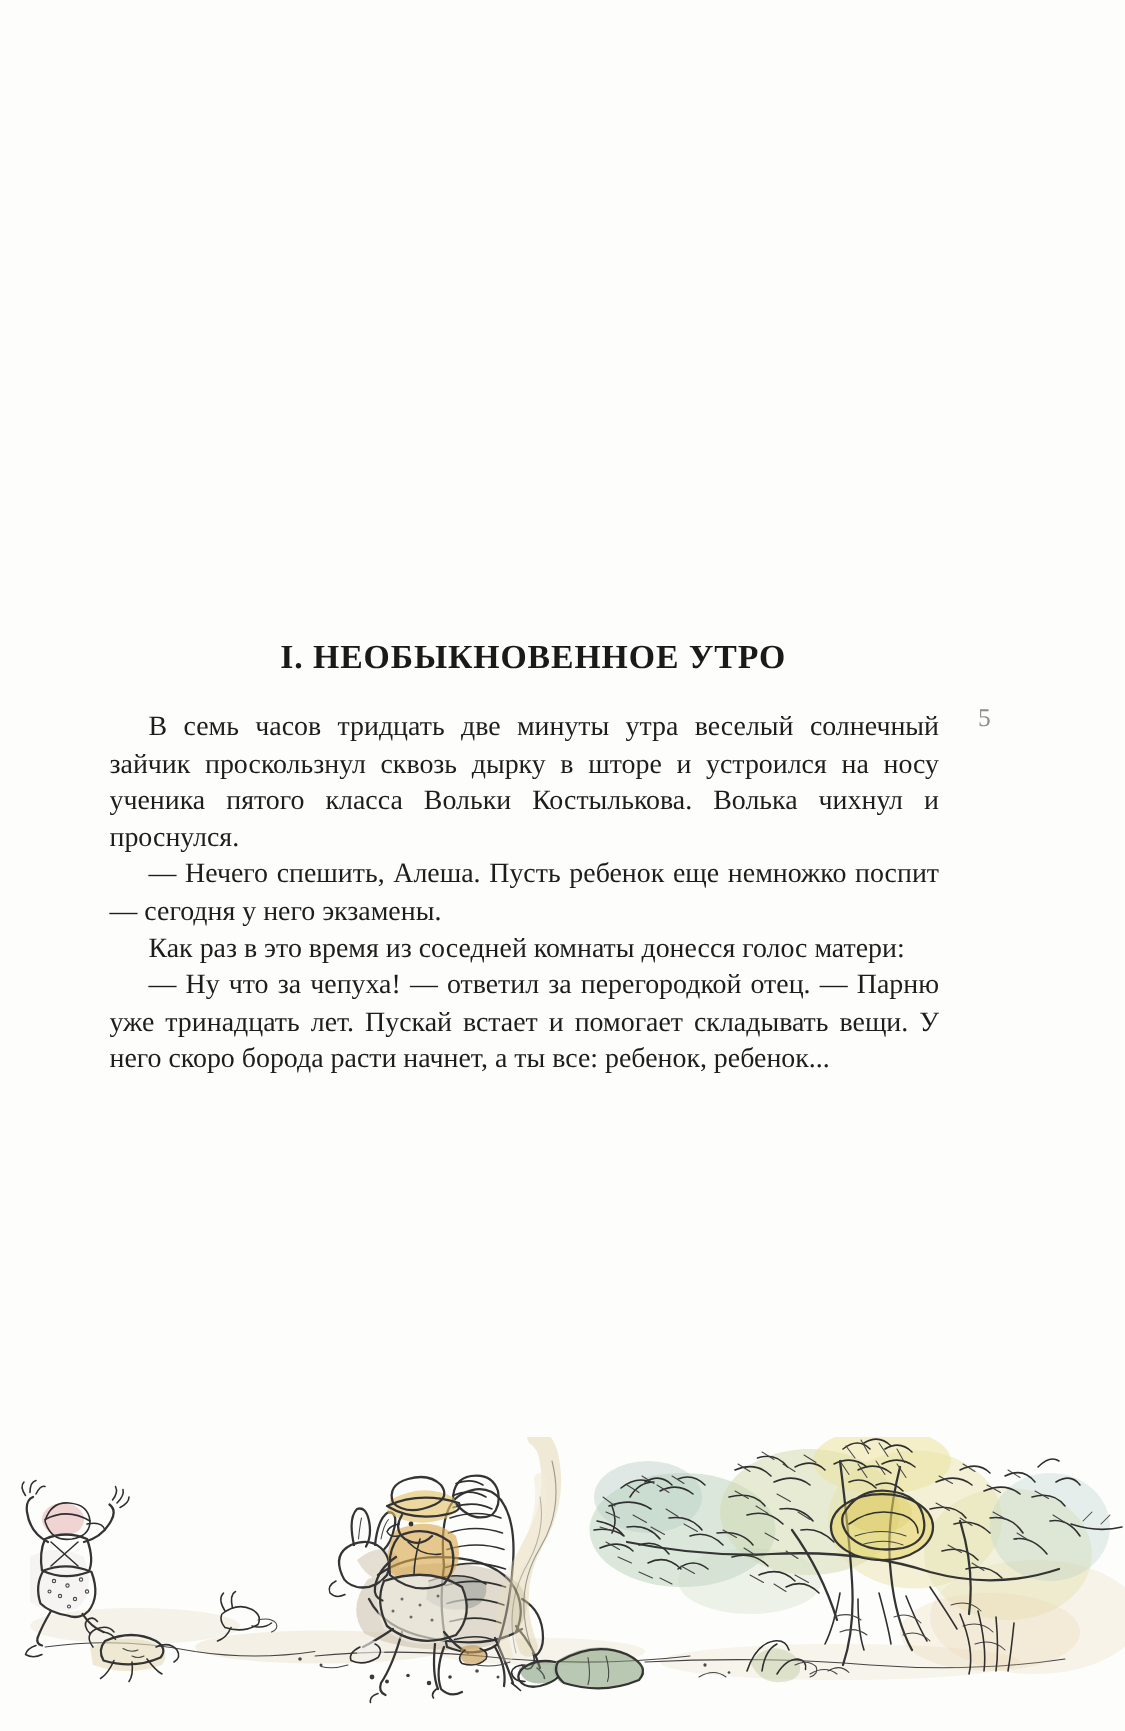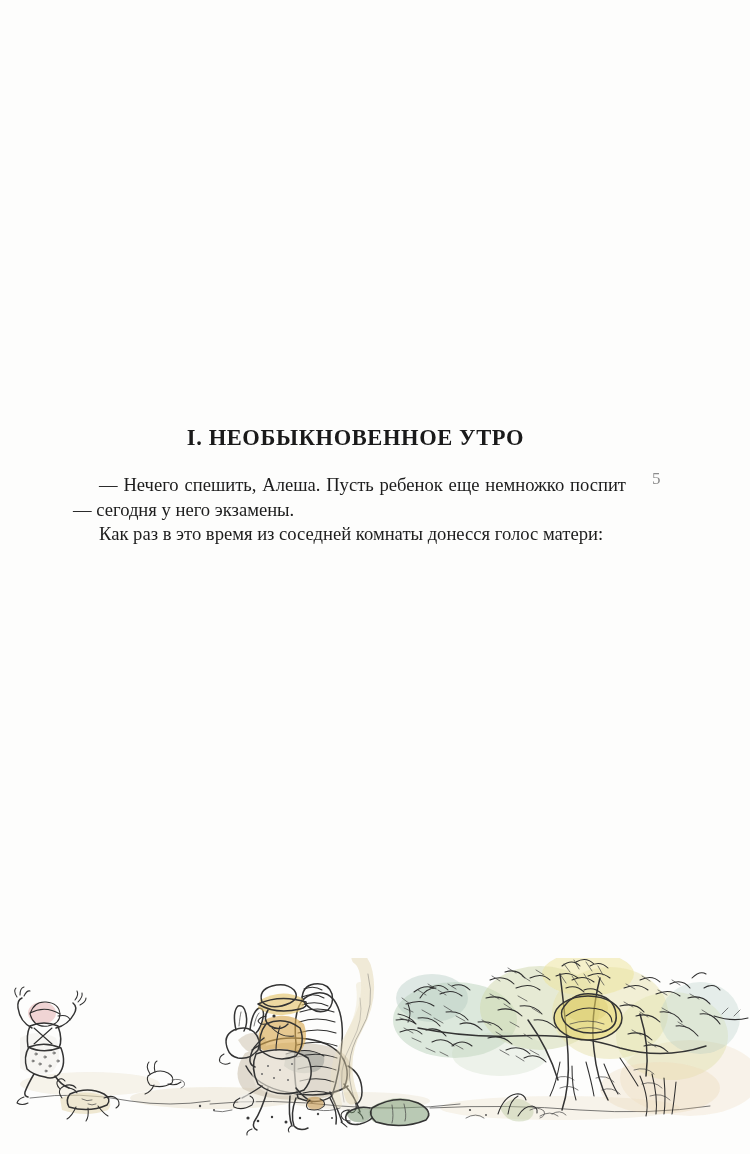--- a/index.html
+++ b/index.html
@@ -82,22 +82,24 @@
 </style>
 </head>
 <body>
 
 <div id="page">
 
   <div id="textblock">
 
     <h1 id="chapter-title">I.  НЕОБЫКНОВЕННОЕ УТРО</h1>
 
+    <p class="para">В семь часов тридцать две минуты утра веселый солнечный зайчик проскользнул сквозь дырку в шторе и устроился на носу ученика пятого класса Вольки Костылькова. Волька чихнул и проснулся.</p>
     <p class="para">— Нечего спешить, Алеша. Пусть ребенок еще немножко поспит — сегодня у него экзамены.</p>
     <p class="para">Как раз в это время из соседней комнаты донесся голос матери:</p>
+    <p class="para">— Ну что за чепуха! — ответил за перегородкой отец. — Парню уже тринадцать лет. Пускай встает и помогает складывать вещи. У него скоро борода расти начнет, а ты все: ребенок, ребенок...</p>
   </div>
 
   <div id="folio">5</div>
 
   <div id="illustration">
     <svg viewBox="0 0 750 196" xmlns="http://www.w3.org/2000/svg">
 
       <g class="wash">
         <ellipse cx="90" cy="126" rx="70" ry="12" fill="#e6dcc4" opacity="0.55"></ellipse>
         <ellipse cx="215" cy="140" rx="85" ry="11" fill="#e0d3b2" opacity="0.5"></ellipse>

